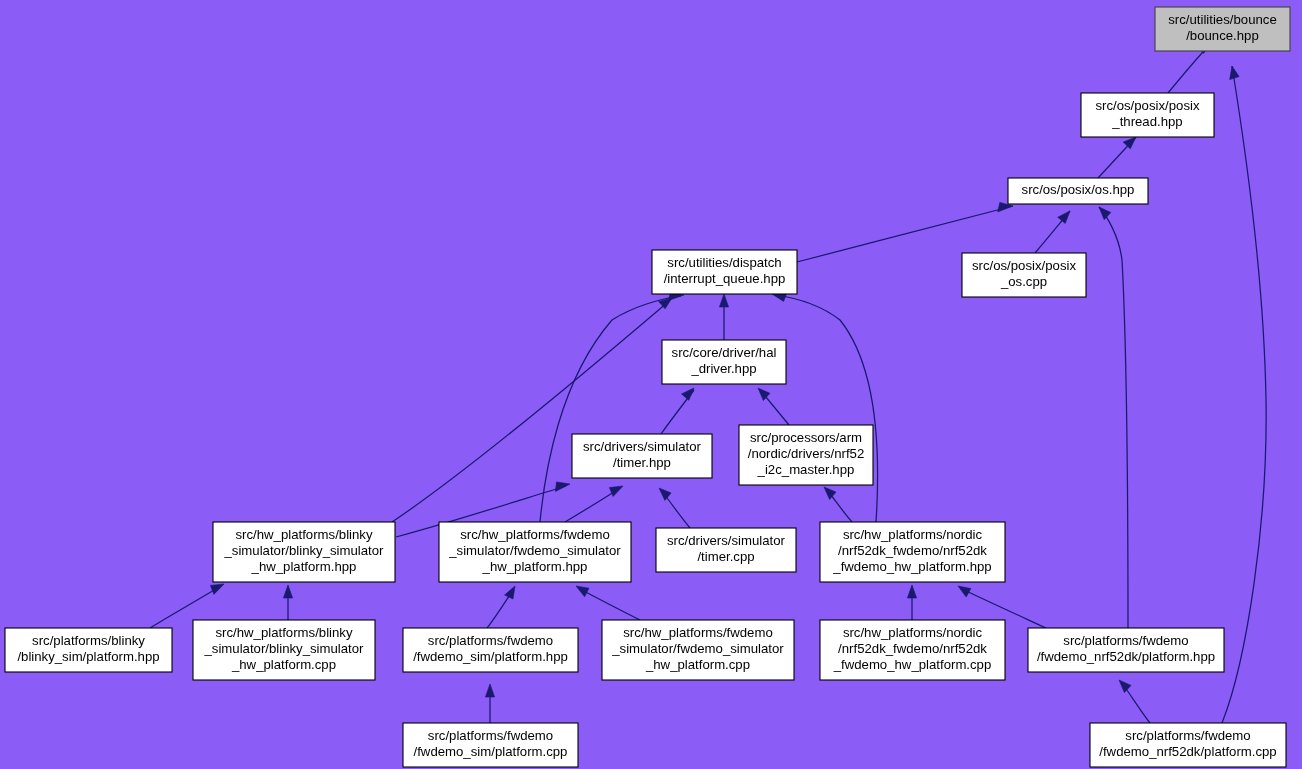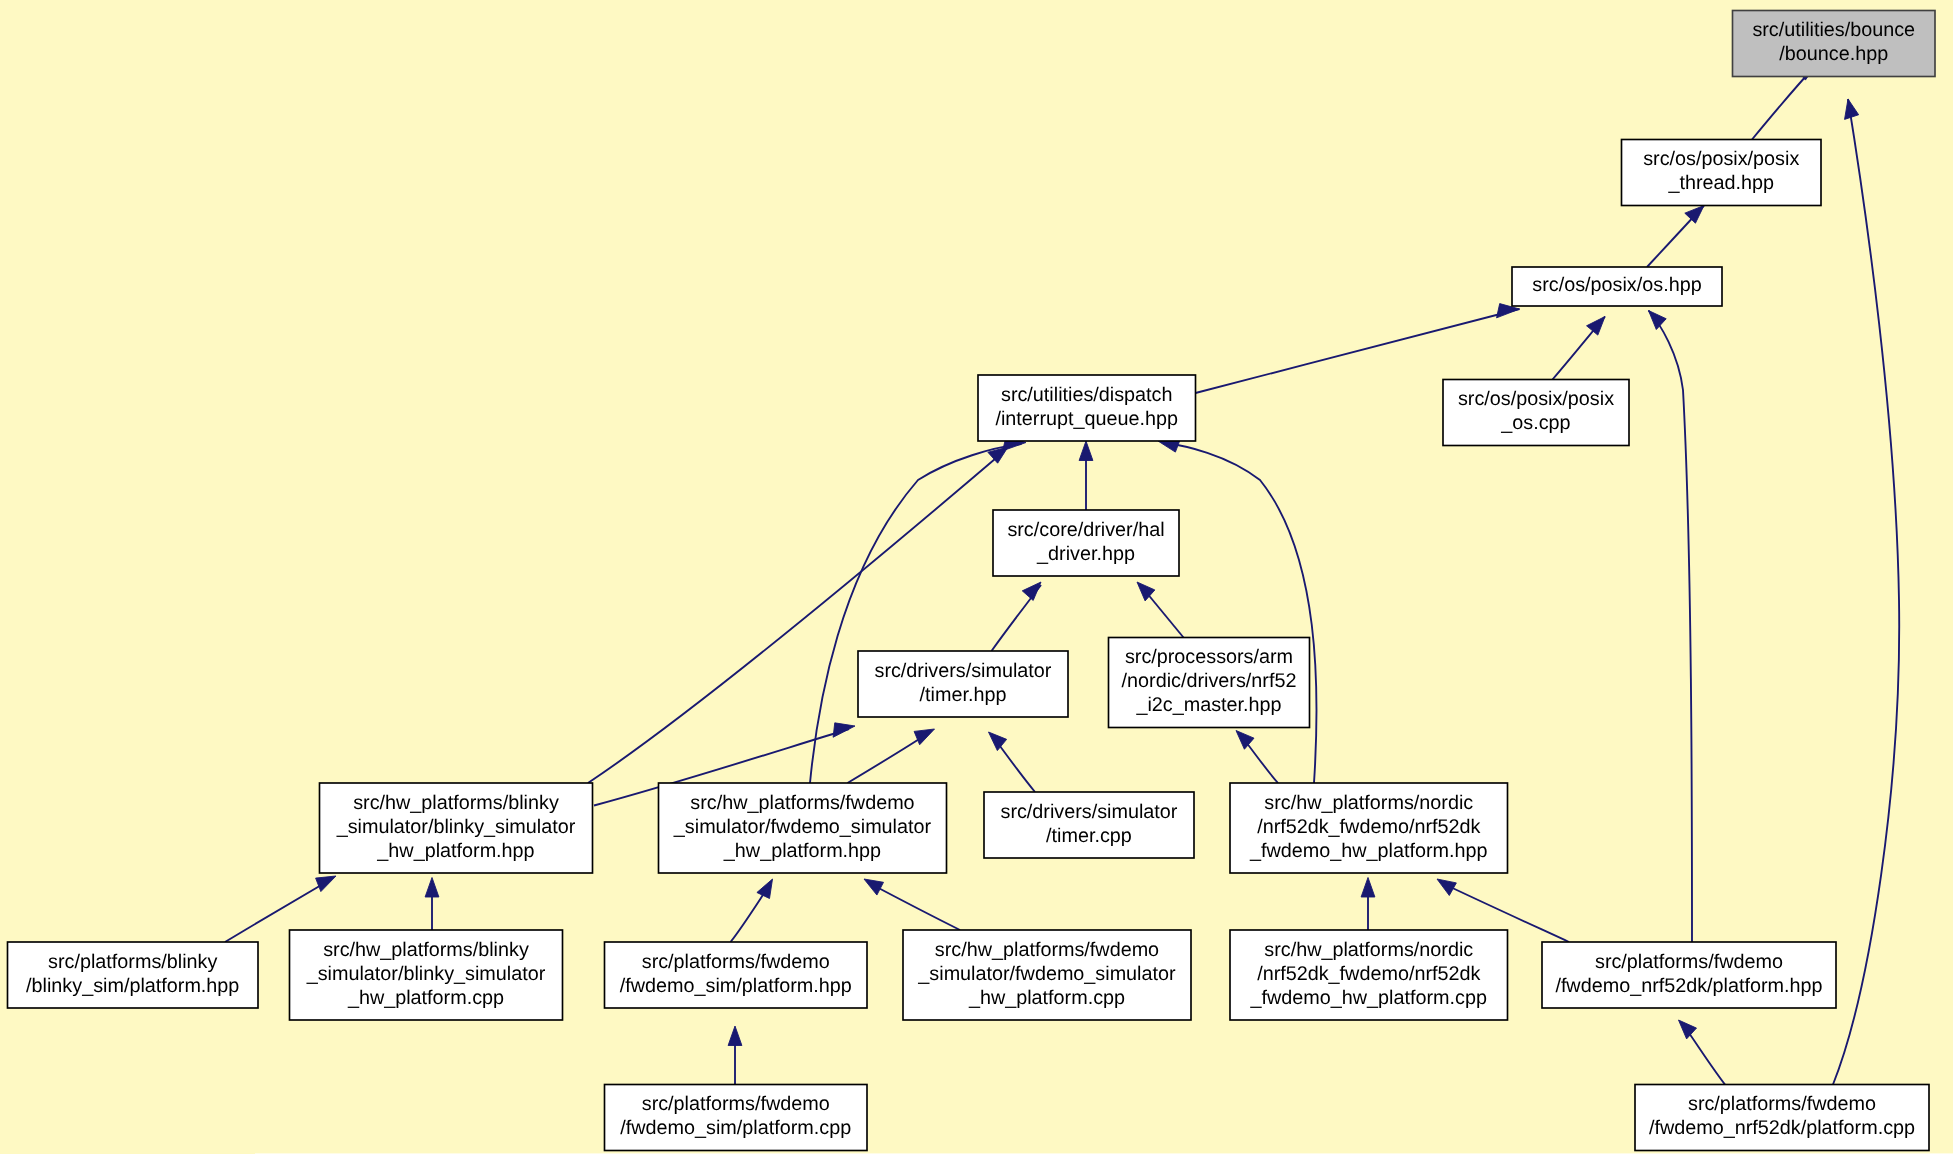--- a/index.html
+++ b/index.html
@@ -4,21 +4,21 @@
 <style>
   html, body {
     margin: 0;
     padding: 0;
     background: #ffffff;
   }
   #graph-root {
     position: relative;
     width: 1302px;
     height: 769px;
-    background: #fef9c3;
+    background: #8b5cf6;
     font-family: "Liberation Sans", sans-serif;
     overflow: hidden;
   }
   svg.graph-svg {
     position: absolute;
     top: 0;
     left: 0;
     width: 1302px;
     height: 769px;
     display: block;

